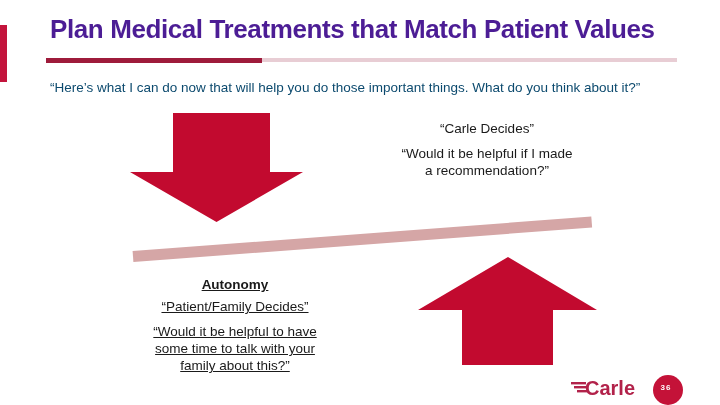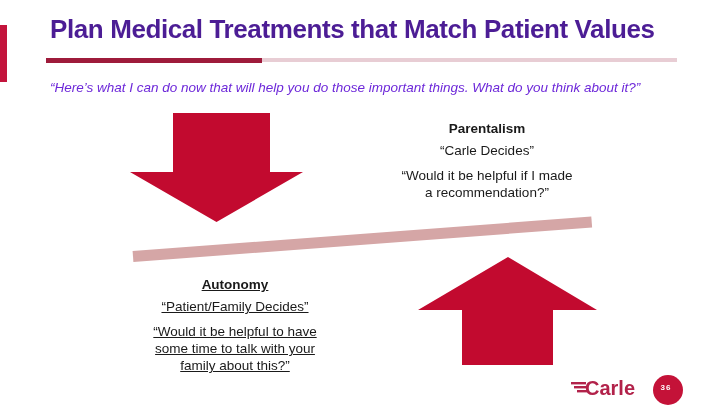--- a/index.html
+++ b/index.html
@@ -32,21 +32,21 @@
   .underline .dark{
     position:absolute;left:0;top:0;width:216px;height:5px;
     background:var(--underline-dark);
   }
   .underline .light{
     position:absolute;left:216px;top:0;width:415px;height:4px;
     background:var(--underline-light);
   }
   .quote-line{
     position:absolute;left:50px;top:80px;width:650px;
-    font-size:13.5px;color:#6d28d9;font-style:italic;
+    font-size:13.5px;color:#0c4a6e;
   }
   .down-arrow{
     position:absolute;left:130px;top:113px;width:173px;height:109px;
     color:var(--arrow-red);
   }
   .up-arrow{
     position:absolute;left:418px;top:257px;width:179px;height:108px;
     color:var(--arrow-red);
   }
   .seesaw{
@@ -83,21 +83,20 @@
   <div class="light"></div>
 </div>
 
 <div class="quote-line">“Here’s what I can do now that will help you do those important things. What do you think about it?”</div>
 
 <svg class="down-arrow" viewBox="0 0 173 109" preserveAspectRatio="none">
   <polygon fill="currentColor" points="43,0 140,0 140,59 173,59 86.5,109 0,59 43,59"></polygon>
 </svg>
 
 <div class="text-block parentalism-block">
-  <div class="heading">Parentalism</div>
   <div class="subtitle">“Carle Decides”</div>
   <div class="question">“Would it be helpful if I made
 a recommendation?”</div>
 </div>
 
 <div class="seesaw"></div>
 
 <div class="text-block autonomy-block">
   <div class="heading">Autonomy</div>
   <div class="subtitle">“Patient/Family Decides”</div>

